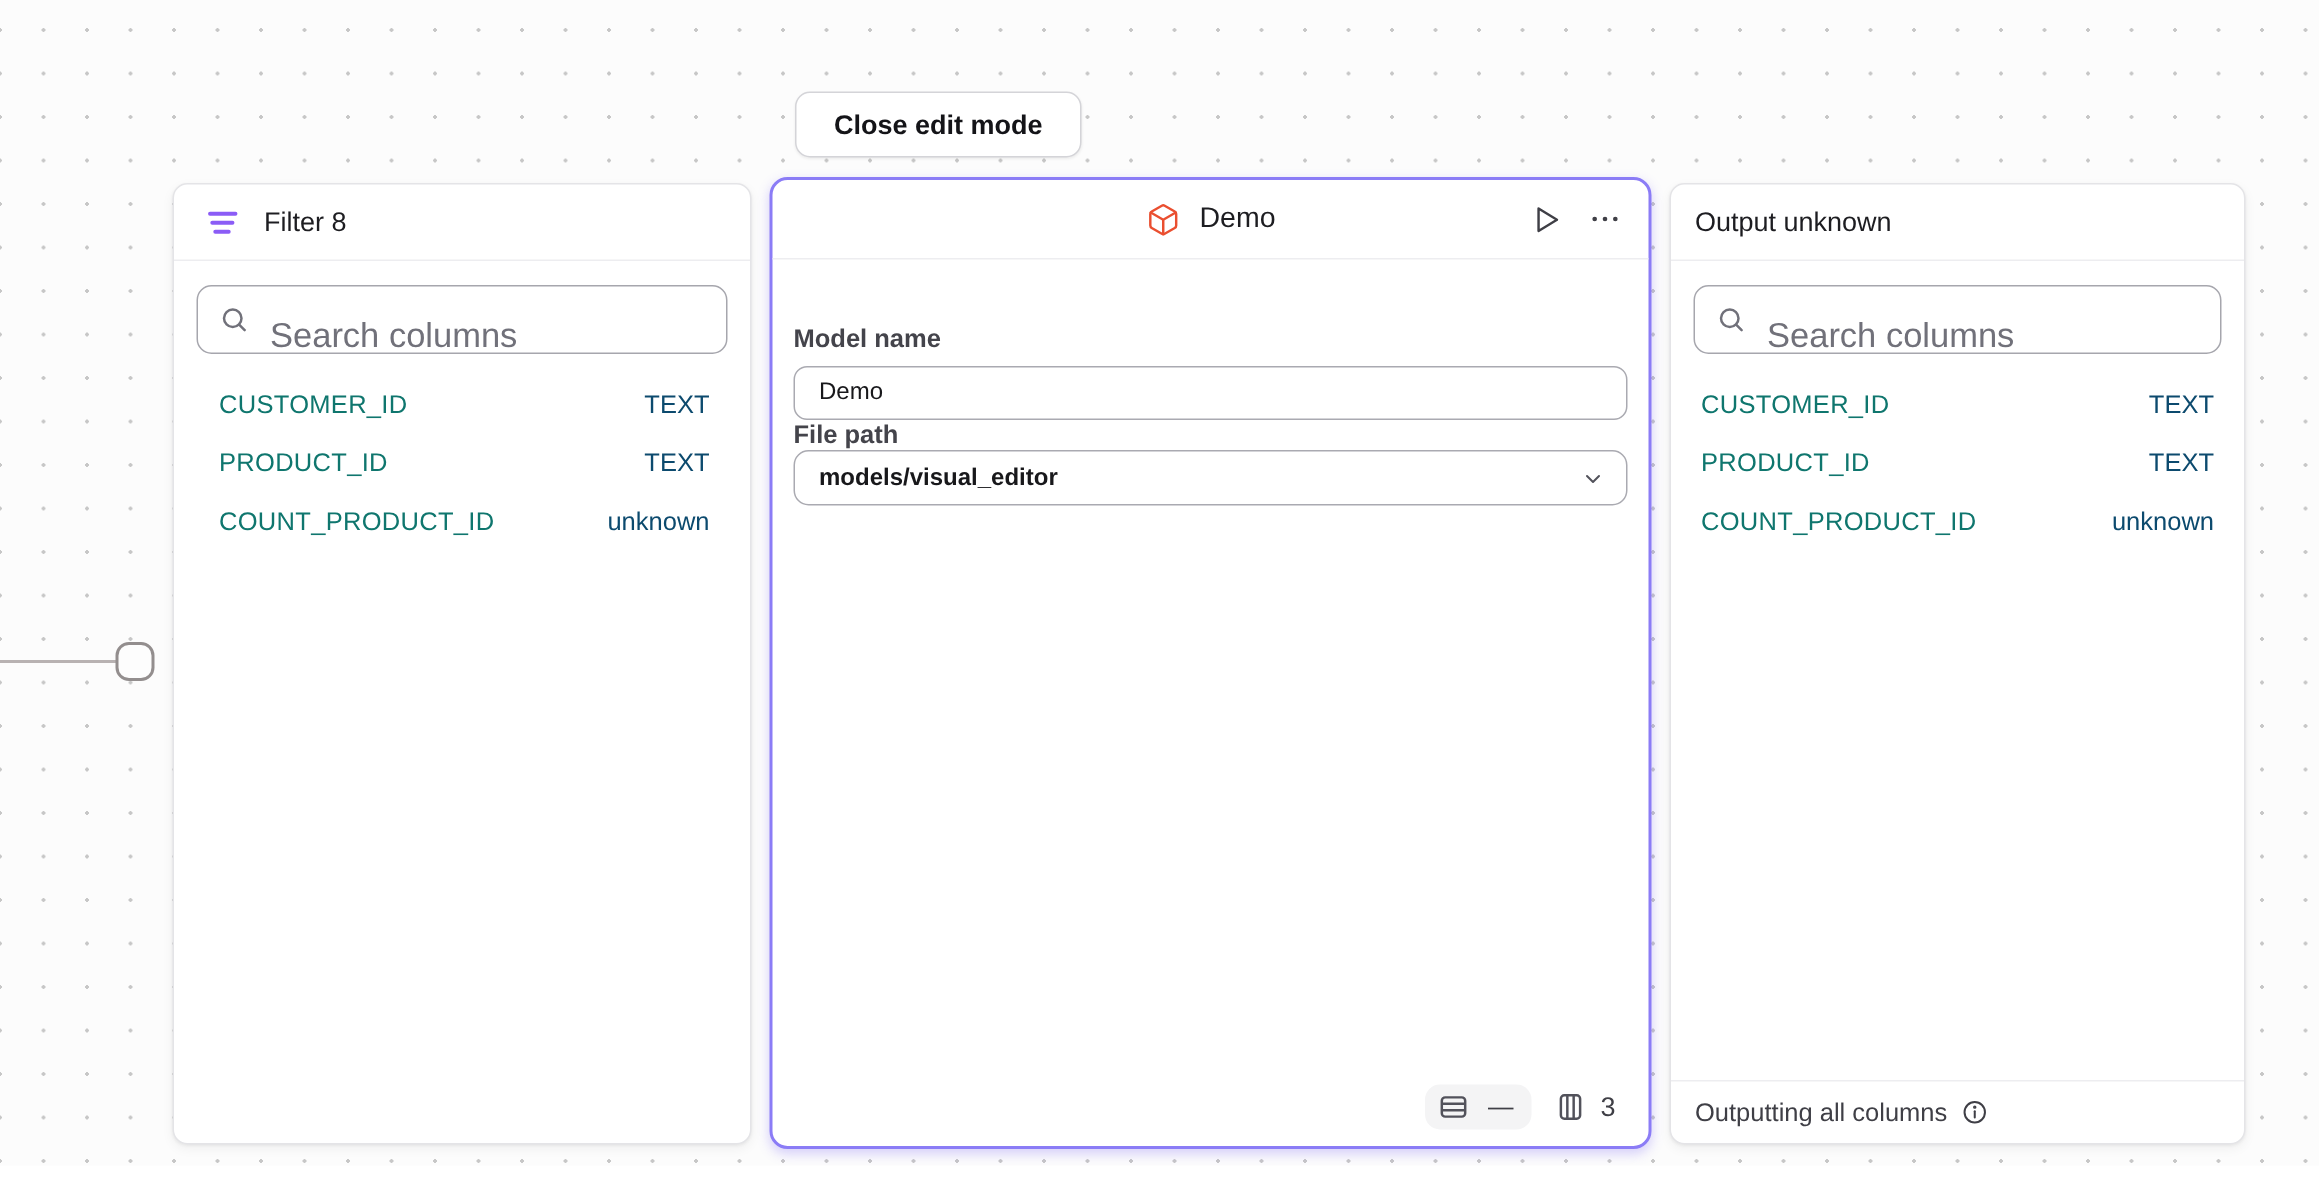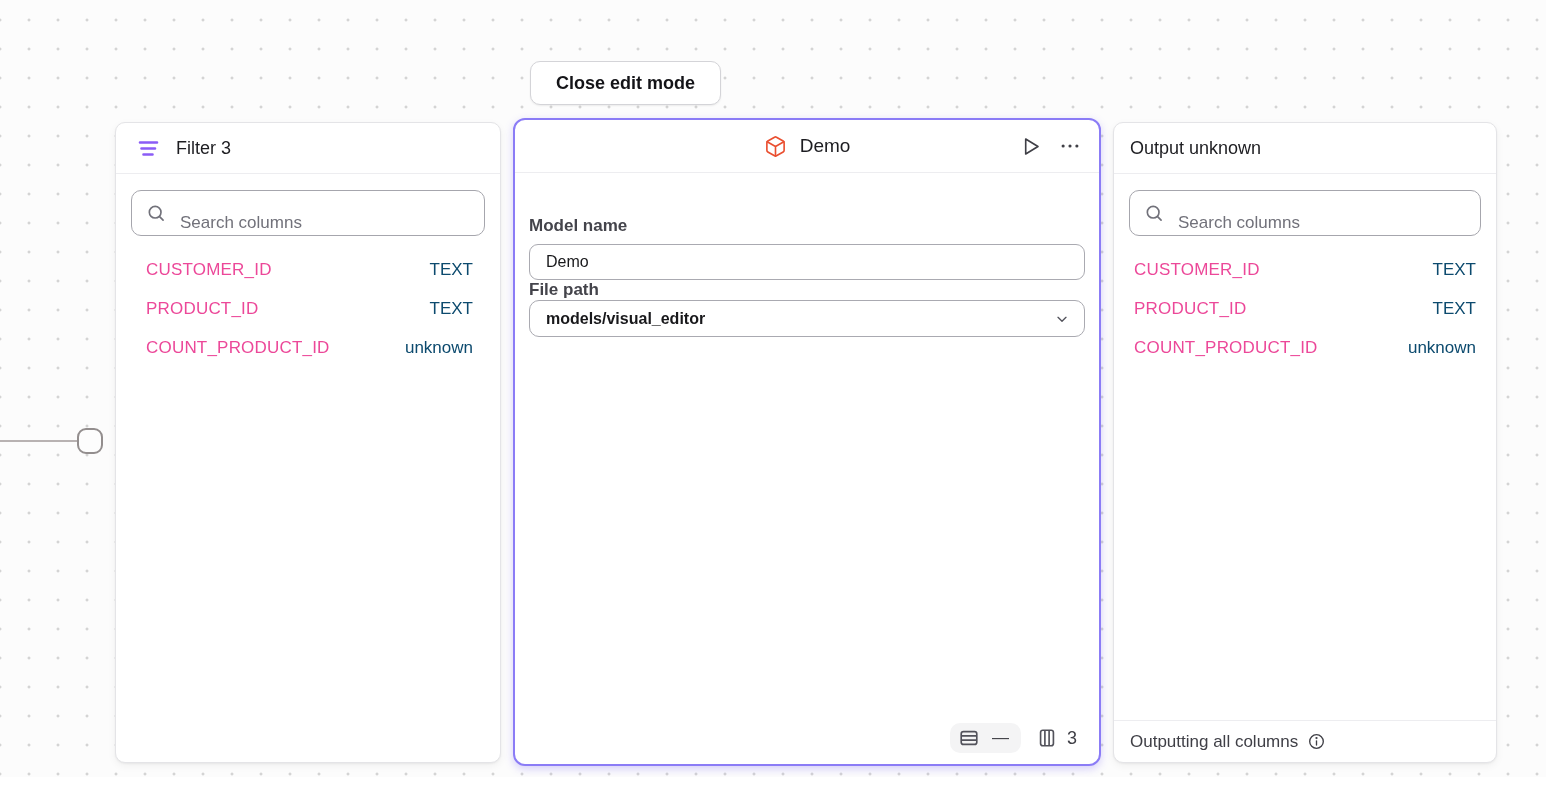--- a/index.html
+++ b/index.html
@@ -44,31 +44,31 @@
   .left-panel{left:115px;top:122px;width:386px;height:641px;}
   .right-panel{left:1113px;top:122px;width:384px;height:641px;}
   .left-panel .panel-header{padding:0 22px;gap:17px;}
   .right-panel .panel-header{padding:0 16px;}
   .search-box{
     display:flex;align-items:center;gap:12px;
     margin:16px 15px 0 15px;height:46px;box-sizing:border-box;
     border:1px solid #a6a6ad;border-radius:10px;padding:0 14px;background:#fff;
   }
   .search-box input{
-    border:none;outline:none;flex:1;font-family:inherit;font-size:17px;color:#202024;background:transparent;margin-top:20px;
+    border:none;outline:none;flex:1;font-family:inherit;font-size:23px;color:#202024;background:transparent;margin-top:20px;
   }
   .search-box input::placeholder{color:#71717a;}
   .col-list{margin-top:14px;}
   .col-row{
     display:flex;align-items:center;justify-content:space-between;
     height:39px;font-size:17px;
   }
   .left-panel .col-row{padding:0 27px 0 30px;}
   .right-panel .col-row{padding:0 20px;}
-  .col-name{font-weight:500;color:#ec4899;letter-spacing:.2px;}
+  .col-name{font-weight:500;color:#0f766e;letter-spacing:.2px;}
   .col-type{font-weight:400;color:#0c4a6e;}
   .panel-footer{
     position:absolute;left:0;right:0;bottom:0;height:41px;
     display:flex;align-items:center;gap:9px;padding:0 16px;
     border-top:1px solid #ededf0;font-size:17px;color:#3f3f46;
   }
   
   .model-panel{
     left:513px;top:118px;width:588px;height:648px;
     border:2px solid var(--accent-purple,#8b7cf6);border-radius:12px;
@@ -122,21 +122,21 @@
 
   <button class="close-edit">Close edit mode</button>
 
   <section class="panel left-panel">
     <header class="panel-header">
       <span style="color:var(--filter-icon-purple,#8b5cf6)">
         <svg width="21" height="17" viewBox="0 0 21 17" fill="none" stroke="currentColor" stroke-width="2.6" stroke-linecap="round">
           <path d="M2 2.5h17M3.5 8.5h13.5M5.5 14.5h9"></path>
         </svg>
       </span>
-      <span>Filter 3</span>
+      <span>Filter 8</span>
     </header>
     <div class="search-box">
       <span style="color:#71717a">
         <svg width="20" height="20" viewBox="0 0 24 24" fill="none" stroke="currentColor" stroke-width="2" stroke-linecap="round">
           <circle cx="11" cy="11" r="7"></circle>
             <path d="M20.5 20.5l-4.2-4.2"></path>
         </svg>
       </span>
       <input type="text" placeholder="Search columns" style="">
     </div>

